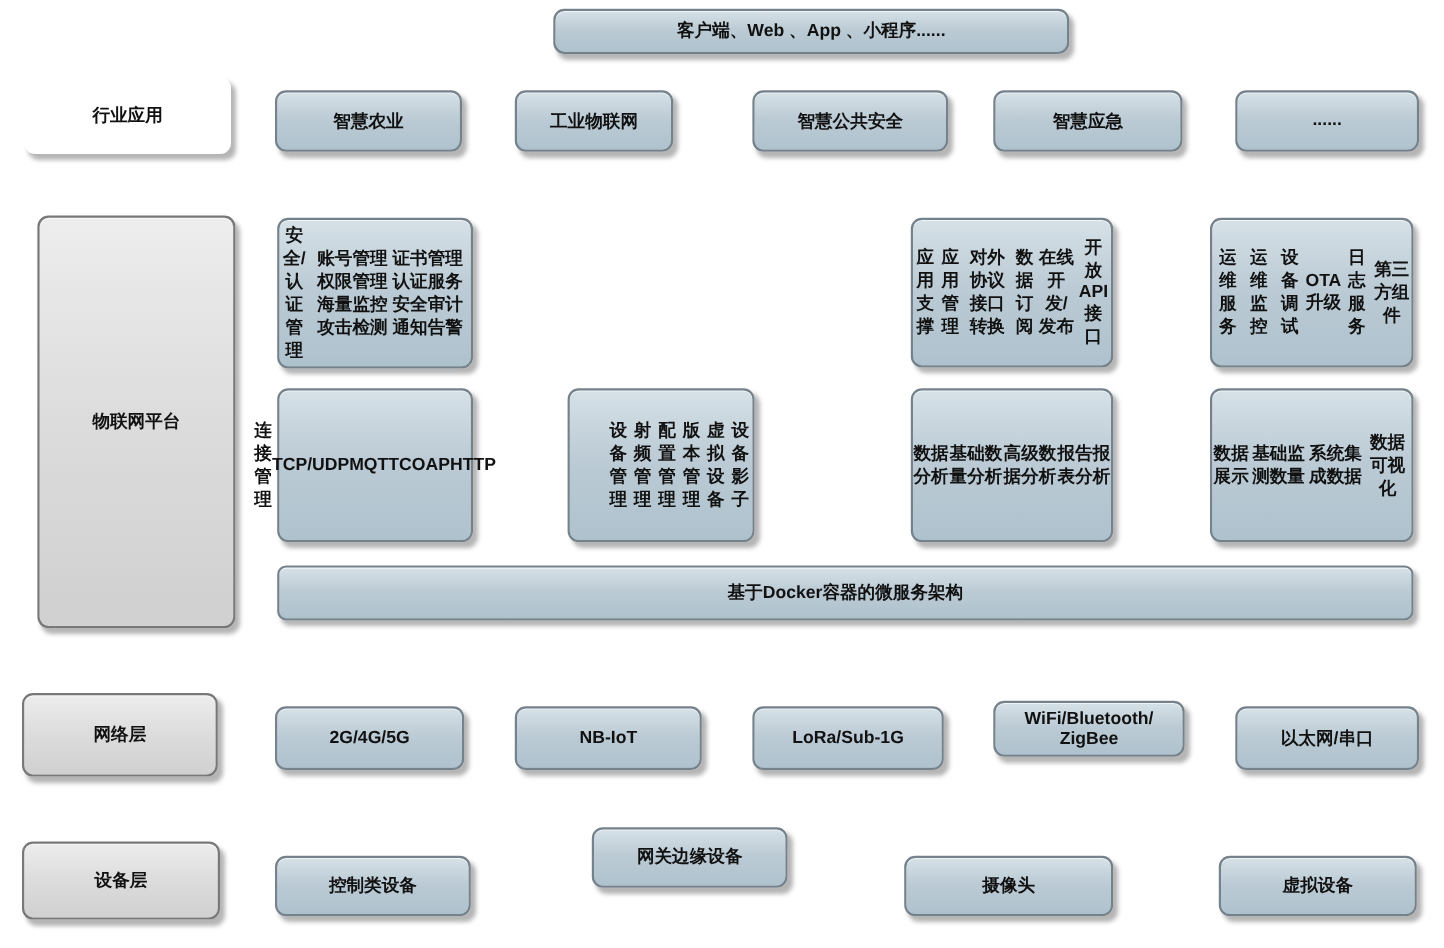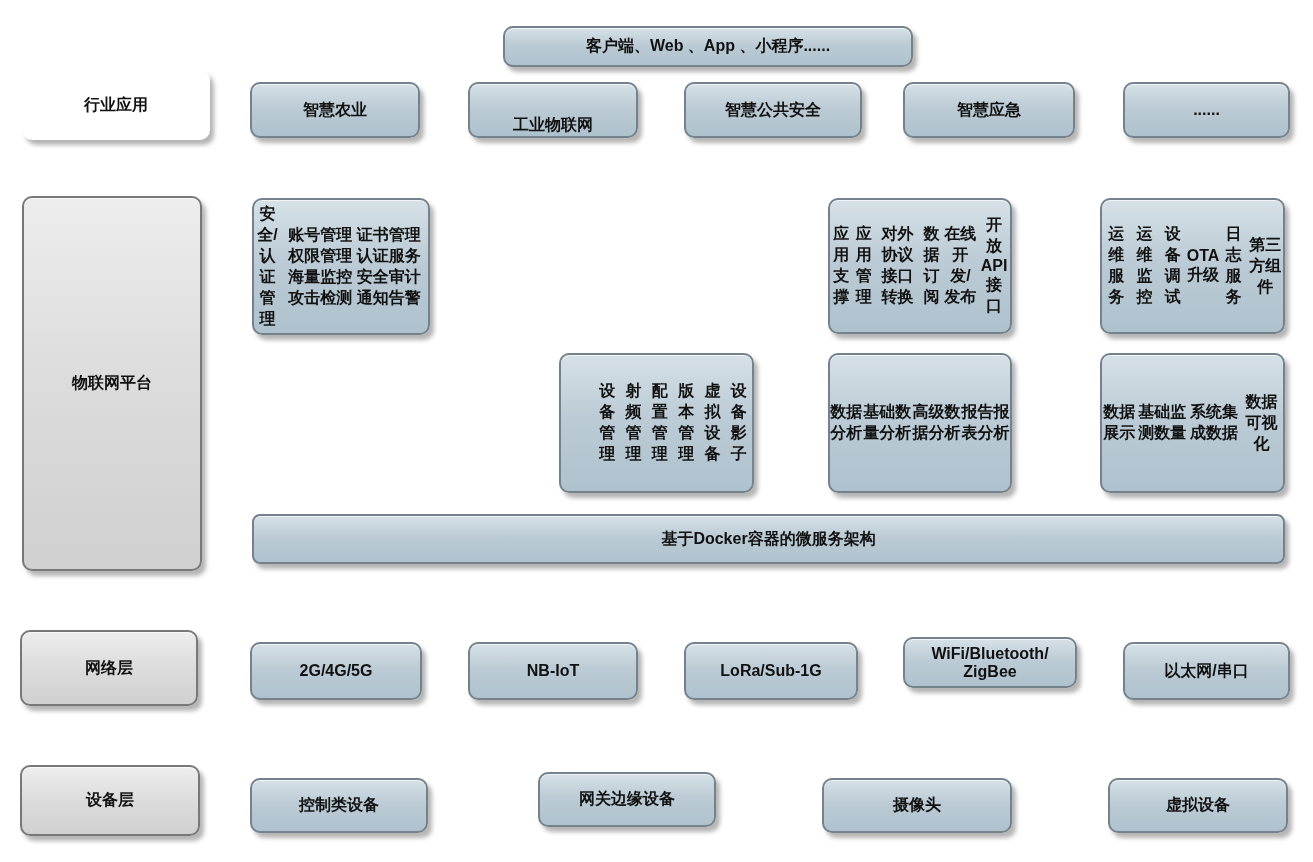--- a/index.html
+++ b/index.html
@@ -33,46 +33,46 @@
     display:grid; grid-template-columns:auto auto; column-gap:14px; row-gap:4px;
     font-size:13.5px; letter-spacing:0.5px;
   }
   .docker-text { font-size:17px; letter-spacing:1px; }
 </style>
 </head>
 <body>
 
 <div class="canvas">
 
-  <div class="box blue" style="left:503px; top:8px; width:410px; height:41px;margin-top:18px;">
+  <div class="box blue" style="left:503px; top:8px; width:469px; height:41px;">
     <span class="banner-text">客户端、Web 、App 、小程序......</span>
   </div>
 
   <div class="box tan" style="left:22px; top:70px; width:188px; height:70px;">
     <span class="lbl-lg">行业应用</span>
   </div>
   <div class="box blue" style="left:250px; top:82px; width:170px; height:56px;">
     <span class="item-text">智慧农业</span>
   </div>
-  <div class="box blue" style="left:468px; top:82px; width:170px; height:56px;align-items:flex-end;">
+  <div class="box blue" style="left:468px; top:82px; width:144px; height:56px;">
     <span class="item-text">工业物联网</span>
   </div>
   <div class="box blue" style="left:684px; top:82px; width:178px; height:56px;">
     <span class="item-text">智慧公共安全</span>
   </div>
   <div class="box blue" style="left:903px; top:82px; width:172px; height:56px;">
     <span class="item-text">智慧应急</span>
   </div>
   <div class="box blue" style="left:1123px; top:82px; width:167px; height:56px;">
     <span class="item-text">......</span>
   </div>
 
   <div class="dashed" style="left:8px; top:176px; width:1297px; height:413px;"></div>
 
-  <div class="box gray" style="left:22px; top:196px; width:180px; height:375px;">
+  <div class="box gray" style="left:34px; top:196px; width:180px; height:375px;">
     <span class="lbl-lg">物联网平台</span>
   </div>
 
   <div class="box blue module" style="left:252px; top:198px; width:178px; height:137px;">
     <div class="m-title">安全/认证管理</div>
     <div class="pair-grid gap-md">
       <span>账号管理</span>
       <span>证书管理</span>
       <span>权限管理</span>
       <span>认证服务</span>
@@ -95,22 +95,29 @@
 
   <div class="box blue module" style="left:1100px; top:198px; width:185px; height:136px;">
     <div class="m-title">运维服务</div>
     <div class="m-item">运维监控</div>
     <div class="m-item">设备调试</div>
     <div class="m-item">OTA升级</div>
     <div class="m-item">日志服务</div>
     <div class="m-item">第三方组件</div>
   </div>
 
+  <div class="box blue module" style="left:252px; top:353px; width:178px; height:140px;">
+    <div class="m-title">连接管理</div>
+    <div class="m-item gap-lg">TCP/UDP</div>
+    <div class="m-item">MQTT</div>
+    <div class="m-item">COAP</div>
+    <div class="m-item">HTTP</div>
+  </div>
 
-  <div class="box blue module" style="left:559px; top:353px; width:195px; height:140px;padding-left:33px;">
+  <div class="box blue module" style="left:516px; top:353px; width:170px; height:140px;padding-left:33px;">
     <div class="m-title">设备管理</div>
     <div class="m-item">射频管理</div>
     <div class="m-item">配置管理</div>
     <div class="m-item">版本管理</div>
     <div class="m-item">虚拟设备</div>
     <div class="m-item">设备影子</div>
   </div>
 
   <div class="box blue module" style="left:828px; top:353px; width:184px; height:140px;">
     <div class="m-title">数据分析</div>
@@ -151,21 +158,21 @@
     <span class="net-text">以太网/串口</span>
   </div>
 
   <div class="dashed" style="left:8px; top:747px; width:1297px; height:108px;"></div>
   <div class="box gray" style="left:20px; top:765px; width:180px; height:71px;">
     <span class="lbl-lg">设备层</span>
   </div>
   <div class="box blue" style="left:250px; top:778px; width:178px; height:55px;">
     <span class="item-text">控制类设备</span>
   </div>
-  <div class="box blue" style="left:538px; top:772px; width:178px; height:55px;">
+  <div class="box blue" style="left:538px; top:752px; width:178px; height:55px;">
     <span class="item-text">网关边缘设备</span>
   </div>
   <div class="box blue" style="left:822px; top:778px; width:190px; height:55px;">
     <span class="item-text">摄像头</span>
   </div>
   <div class="box blue" style="left:1108px; top:778px; width:180px; height:55px;">
     <span class="item-text">虚拟设备</span>
   </div>
 
 </div>

